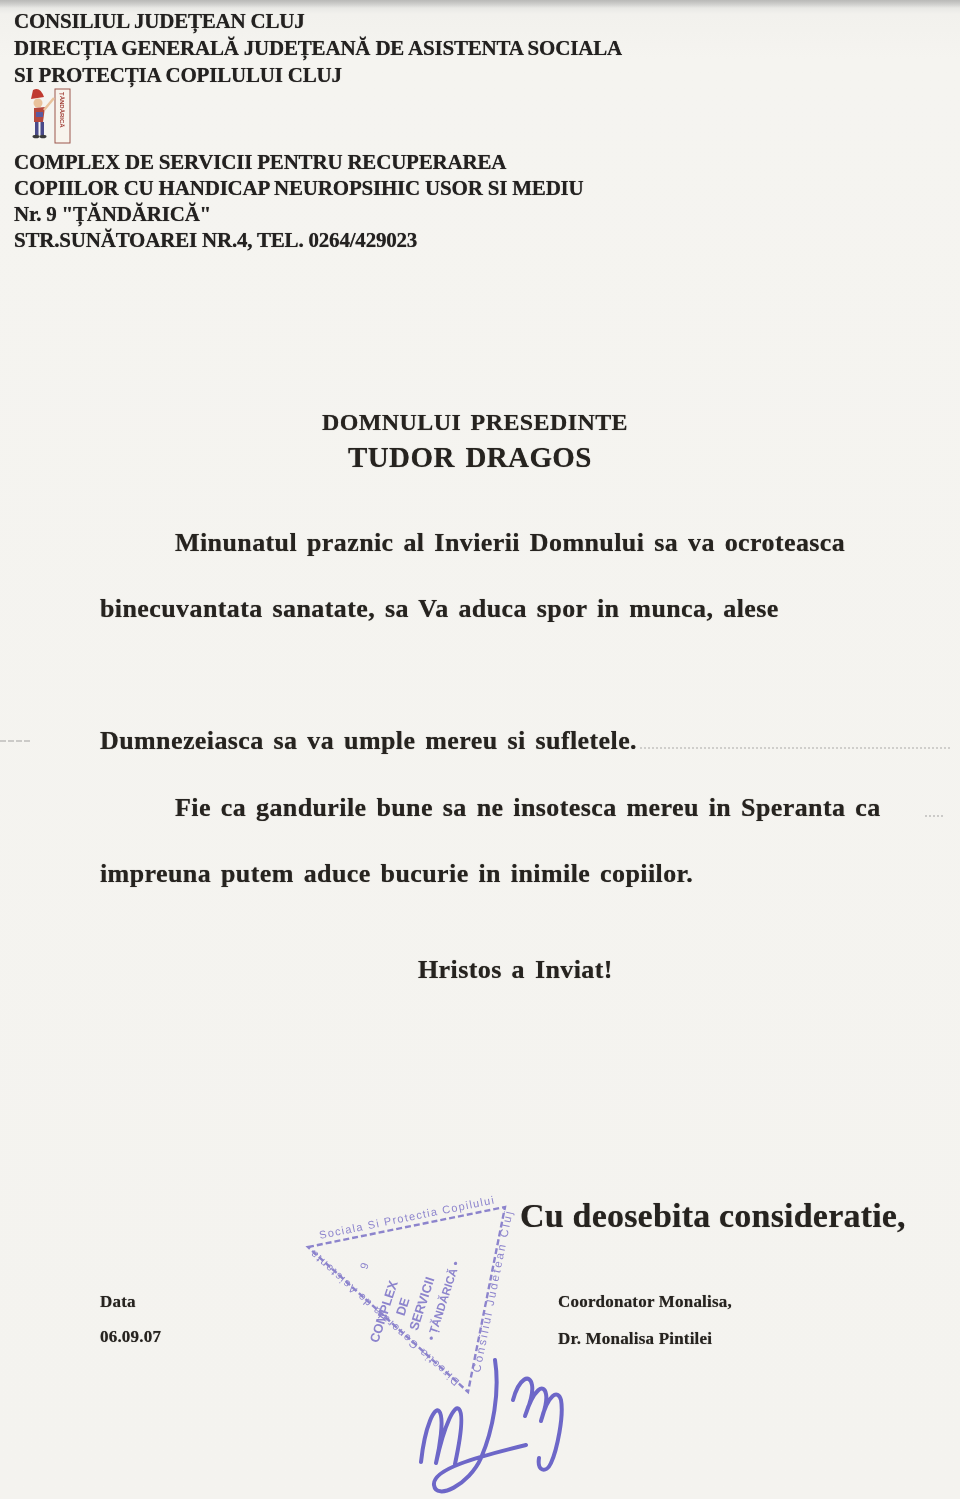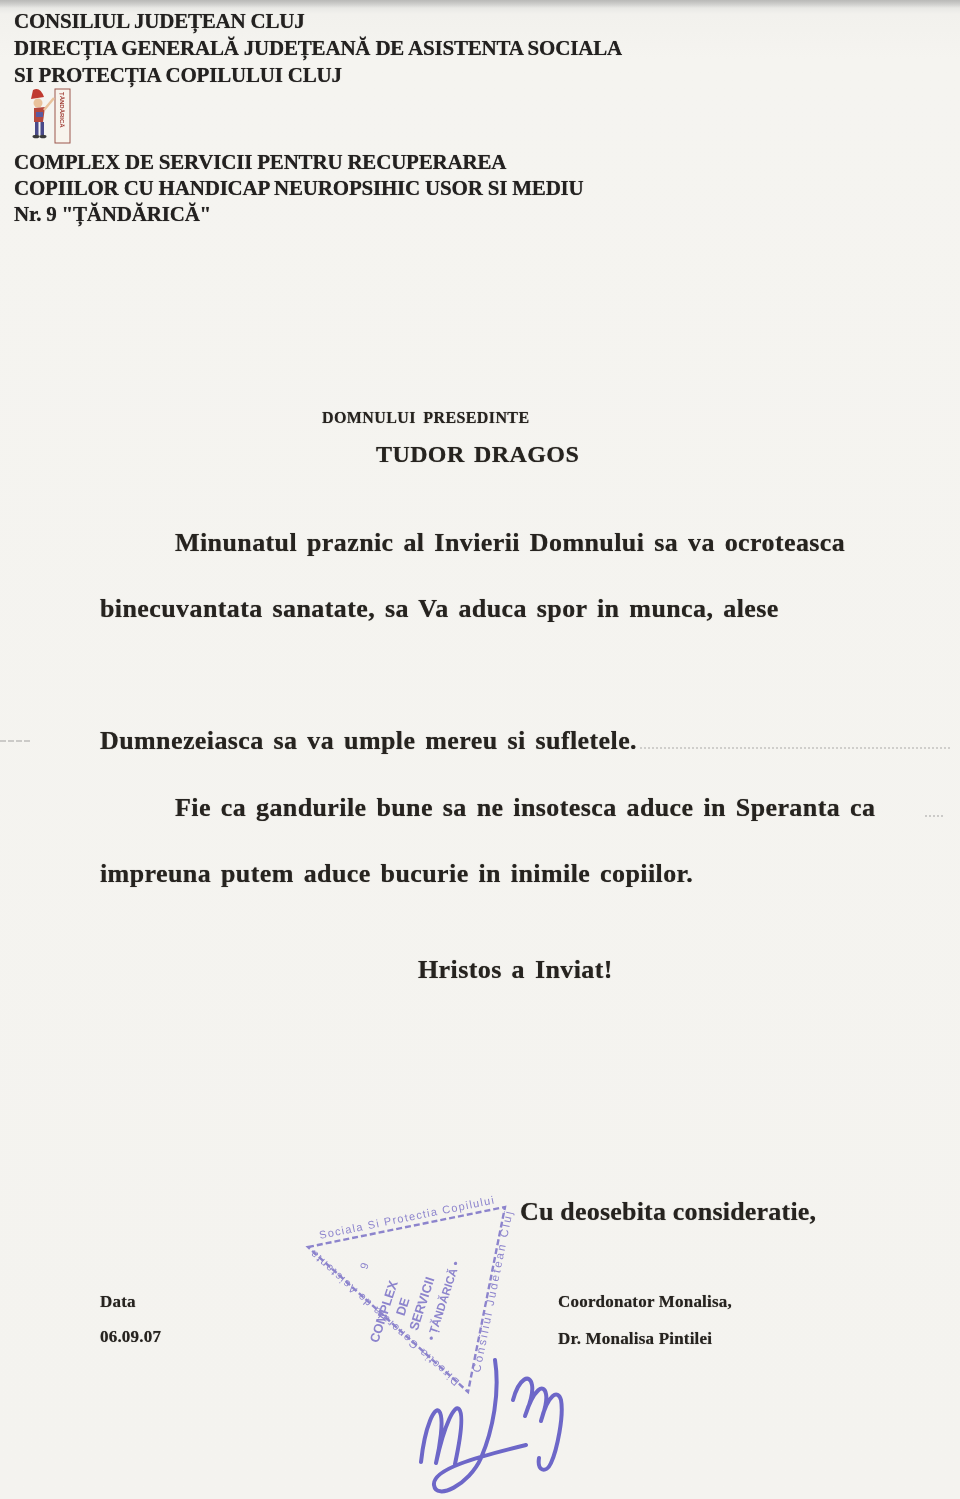--- a/index.html
+++ b/index.html
@@ -73,34 +73,35 @@
       <rect x="11" y="34" width="3.5" height="13" fill="#4a4a8a"></rect>
       <rect x="16.5" y="34" width="3.5" height="13" fill="#4a4a8a"></rect>
       <ellipse cx="12" cy="48.5" rx="3.5" ry="1.8" fill="#3a3a3a"></ellipse>
       <ellipse cx="19" cy="48.5" rx="3.5" ry="1.8" fill="#3a3a3a"></ellipse>
     </svg>
   </div>
 
   <div class="lh" style="left:14px;top:150px;">COMPLEX DE SERVICII PENTRU RECUPERAREA</div>
   <div class="lh" style="left:14px;top:176px;">COPIILOR CU HANDICAP NEUROPSIHIC USOR SI MEDIU</div>
   <div class="lh" style="left:14px;top:202px;">Nr. 9  "ȚĂNDĂRICĂ"</div>
+  <div class="lh" style="left:14px;top:228px;">STR.SUNĂTOAREI NR.4, TEL. 0264/429023</div>
 
-  <div class="bline" style="left:322px;top:409px;font-size:16px;">DOMNULUI PRESEDINTE</div>
-  <div class="bline" style="left:376px;top:441px;font-size:24px;">TUDOR DRAGOS</div>
+  <div class="bline" style="left:322px;top:409px;font-size:24px;">DOMNULUI PRESEDINTE</div>
+  <div class="bline" style="left:348px;top:441px;font-size:29px;">TUDOR DRAGOS</div>
 
   <div class="bline" style="left:175px;top:528px;">Minunatul praznic al Invierii Domnului sa va ocroteasca</div>
   <div class="bline" style="left:100px;top:594px;">binecuvantata sanatate, sa Va aduca spor in munca, alese</div>
   <div class="bline" style="left:100px;top:726px;">Dumnezeiasca sa va umple mereu si sufletele.</div>
 
-  <div class="bline" style="left:175px;top:793px;">Fie ca gandurile bune sa ne insotesca aduce in Speranta ca</div>
+  <div class="bline" style="left:175px;top:793px;">Fie ca gandurile bune sa ne insotesca mereu in Speranta ca</div>
   <div class="bline" style="left:100px;top:859px;">impreuna putem aduce bucurie in inimile copiilor.</div>
 
   <div class="bline" style="left:418px;top:955px;">Hristos a Inviat!</div>
 
-  <div class="cline" style="left:520px;top:1197px;font-size:26px;">Cu deosebita consideratie,</div>
+  <div class="cline" style="left:520px;top:1197px;font-size:34px;">Cu deosebita consideratie,</div>
   <div class="cline" style="left:100px;top:1292px;">Data</div>
   <div class="cline" style="left:100px;top:1327px;">06.09.07</div>
   <div class="cline" style="left:558px;top:1292px;">Coordonator Monalisa,</div>
   <div class="cline" style="left:558px;top:1329px;">Dr. Monalisa Pintilei</div>
 
   <div style="position:absolute;left:290px;top:1195px;width:240px;height:230px;">
     <svg width="240" height="230" viewBox="0 0 240 230" style="opacity:0.85;">
       <g stroke="#7b71c7" fill="none">
         <polygon points="18,52 215,12 178,197" stroke-width="2.4" stroke-dasharray="6,3"></polygon>
       </g>

